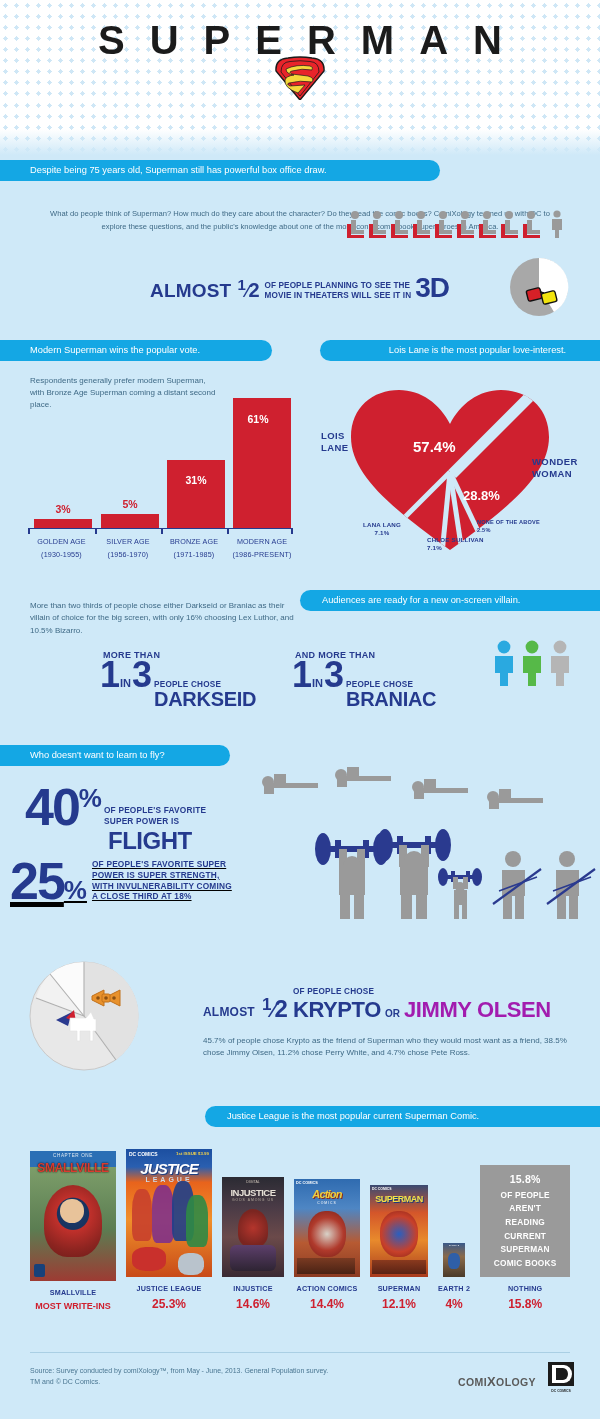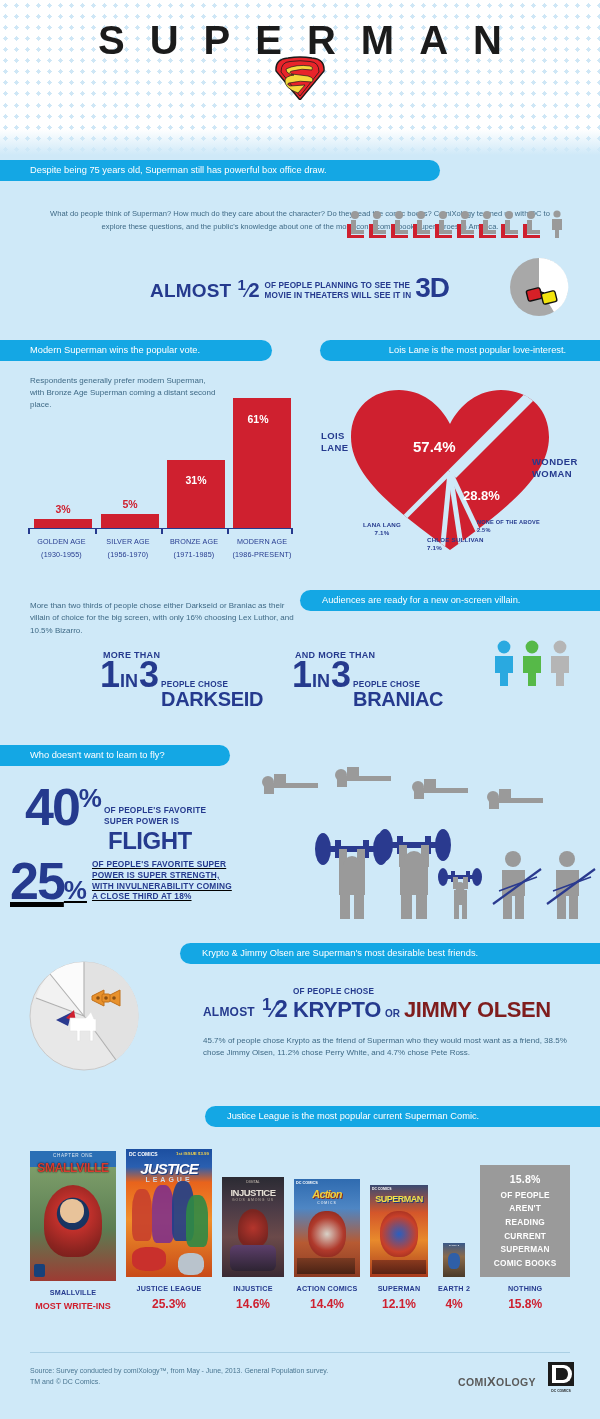--- a/index.html
+++ b/index.html
@@ -81,21 +81,21 @@
   .heartwrap { position: absolute; left: 40px; top: 42px; }
   .hlabel { position: absolute; font-weight: bold; color: #253a8e; }
 
   
   .sec4 { position: absolute; top: 578px; left: 0; width: 600px; height: 165px; }
   .s4text { position: absolute; left: 30px; top: 22px; width: 265px; font-size: 8px; color: #3f6a86; line-height: 1.55; }
   .vgroup { position: absolute; display: flex; align-items: flex-end; }
   .vtop { font-size: 9px; font-weight: bold; color: #253a8e; letter-spacing: .3px; }
   .v1in3 { display: flex; align-items: baseline; }
   .vbig { font-size: 36px; font-weight: bold; color: #253a8e; line-height: .85; letter-spacing: -1px; }
-  .vin { font-size: 18px; font-weight: bold; color: #253a8e; padding: 0 1px; }
+  .vin { font-size: 11px; font-weight: bold; color: #253a8e; padding: 0 1px; }
   .vchose { font-size: 8.2px; font-weight: bold; color: #253a8e; line-height: 1.2; letter-spacing: .2px; }
   .vname { font-size: 20px; font-weight: bold; color: #253a8e; line-height: .95; letter-spacing: -.3px; }
 
   
   .sec5 { position: absolute; top: 745px; left: 0; width: 600px; height: 185px; }
   .pct40 { position: absolute; left: 25px; top: 42px; display: flex; align-items: flex-start; }
   .hugenum { font-size: 52px; font-weight: bold; color: #253a8e; line-height: .8; letter-spacing: -2px; }
   .pctsym { font-size: 26px; font-weight: bold; color: #253a8e; line-height: .9; }
   .powtext { font-size: 8.3px; font-weight: bold; color: #253a8e; line-height: 1.3; letter-spacing: .2px; }
   .flightword { font-size: 24px; font-weight: bold; color: #253a8e; letter-spacing: -.5px; }
@@ -470,21 +470,20 @@
         <rect x="11" y="21" width="23" height="26" fill="#9a9a9a"></rect>
         <rect x="12" y="47" width="9" height="23" fill="#9a9a9a"></rect>
           <rect x="24" y="47" width="9" height="23" fill="#9a9a9a"></rect>
         <path d="M2 55 L50 20" stroke="#2a3a8f" stroke-width="2.2" fill="none"></path>
         <path d="M8 42 L46 28" stroke="#2a3a8f" stroke-width="1.6" fill="none"></path>
       </svg>
     </div>
   </div>
 
   <div class="sec6">
-    <div class="banner rightcap" style="right:0;left:auto;top:8px;width:420px;">Krypto &amp; Jimmy Olsen are Superman's most desirable best friends.</div>
 
     <svg class="friendpie" width="112" height="112" viewBox="0 0 112 112">
       <circle cx="56" cy="56" r="54" fill="#e8e8e8" stroke="#c9c9c9" stroke-width="1"></circle>
       <path d="M56 56 L56 2 A54 54 0 0 1 88 100 Z" fill="#e2e2e2"></path>
       <path d="M56 56 L56 2 A54 54 0 0 0 22 14 Z" fill="#fbfbfb"></path>
       <path d="M56 56 L22 14 A54 54 0 0 0 8 38 Z" fill="#f2f2f2"></path>
       <g stroke="#b0b0b0" stroke-width="1.1" fill="none">
         <path d="M56 56 L56 2"></path>
           <path d="M56 56 L88 100"></path>
           <path d="M56 56 L22 14"></path>
@@ -508,21 +507,21 @@
     <div class="halftext">
       <span class="almost" style="font-size:12px;padding-bottom:4px;">ALMOST</span>
       <span style="padding:0 5px 0 7px;color:#253a8e;font-weight:bold;">
         <span style="font-size:17px;vertical-align:top;">1</span><span style="font-size:19px;">⁄</span><span style="font-size:24px;">2</span>
       </span>
       <span>
         <span class="vchose" style="display:block;">OF PEOPLE CHOSE</span>
         <span style="display:flex;align-items:baseline;">
           <span style="font-size:22px;font-weight:bold;color:#253a8e;letter-spacing:-.4px;">KRYPTO</span>
           <span style="font-size:10px;font-weight:bold;color:#253a8e;padding:0 4px;">OR</span>
-          <span style="font-size:22px;font-weight:bold;color:#7f1d1d;letter-spacing:-.4px;">JIMMY OLSEN</span>
+          <span style="font-size:22px;font-weight:bold;color:#a21caf;letter-spacing:-.4px;">JIMMY OLSEN</span>
         </span>
       </span>
     </div>
 
     <div class="s6text">45.7% of people chose Krypto as the friend of Superman who they would most want as a friend, 38.5% chose Jimmy Olsen, 11.2% chose Perry White, and 4.7% chose Pete Ross.</div>
   </div>
 
   <div class="sec7">
     <div class="banner rightcap" style="right:0;left:auto;top:8px;width:395px;">Justice League is the most popular current Superman Comic.</div>
 

